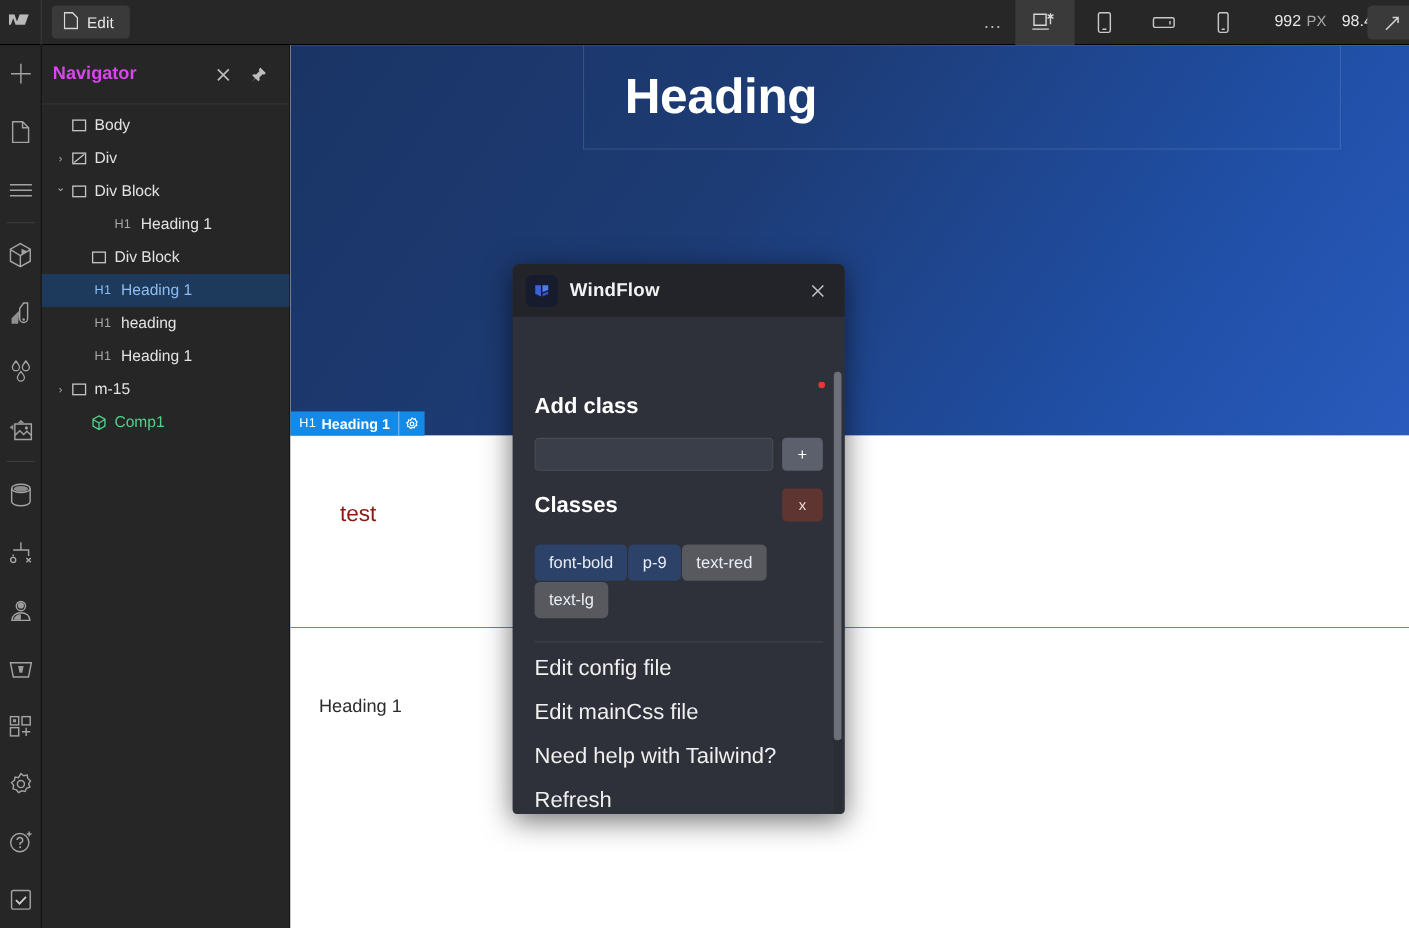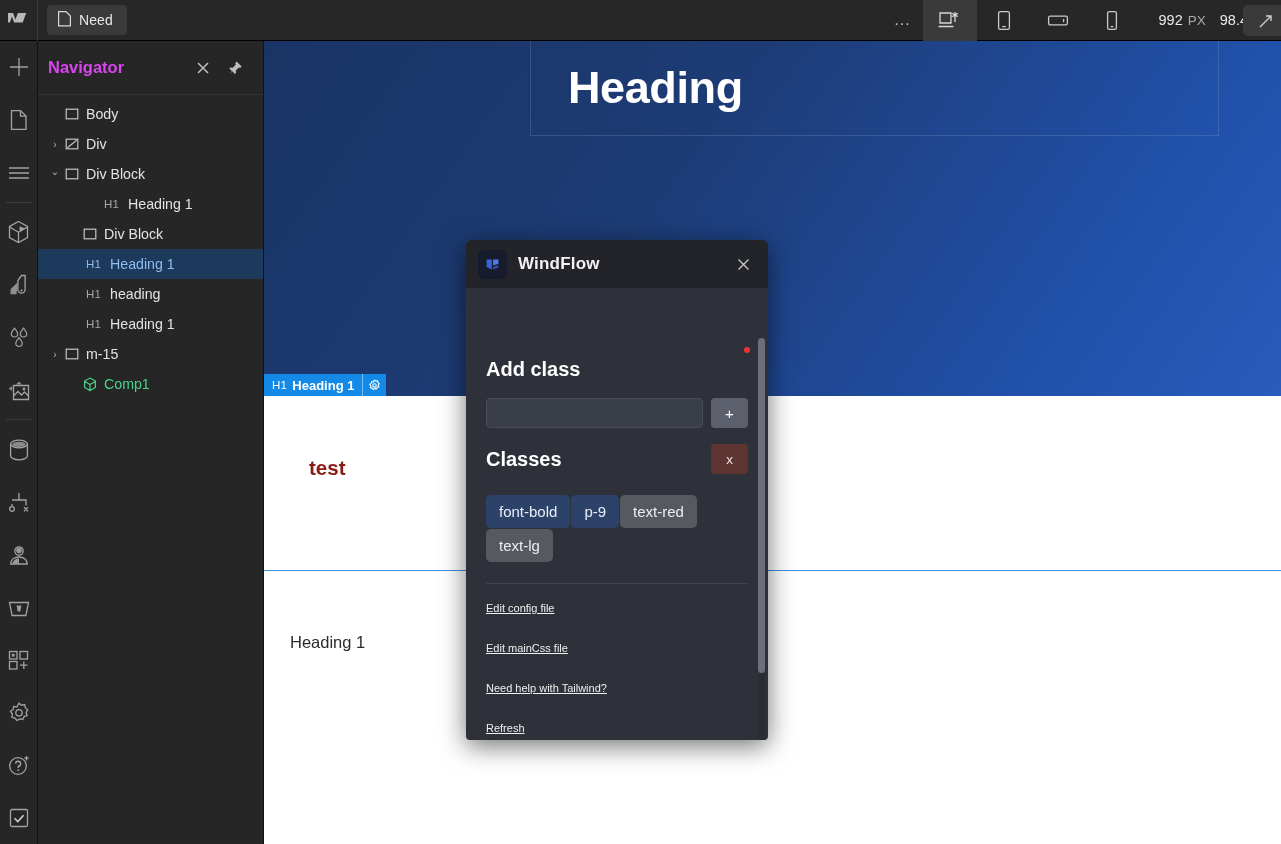--- a/index.html
+++ b/index.html
@@ -121,21 +121,21 @@
     display: flex; align-items: center; color: #fff; font-size: 13px;
   }
   .badge .b-tag { font-size: 11.5px; padding: 0 5px 0 8px; letter-spacing: .3px; }
   .badge .b-label { padding-right: 8px; font-weight: bold; }
   .badge .b-gear {
     border-left: 1px solid rgba(255,255,255,.45); width: 24px; height: 22px;
     display: flex; align-items: center; justify-content: center;
   }
   .test-text {
     position: absolute; left: 45px; top: 60px;
-    color: #8b1a14; font-size: 20.5px; font-weight: bold;
+    color: #8b1a14; font-size: 20.5px; font-weight: normal;
   }
   .sect-b { position: relative; width: 1017px; height: 273px; background: #fff; }
   .heading-text {
     position: absolute; left: 26px; top: 62px; color: #2b2b2b; font-size: 16.5px;
   }
 
   
   .wfpanel {
     position: absolute; left: 466px; top: 240px; width: 302px; height: 500px;
     background: #2e3139; border-radius: 6px 6px 4px 4px;
@@ -178,21 +178,21 @@
   .chips { display: flex; flex-wrap: wrap; gap: 1px; margin-top: 21px; }
   .chip {
     height: 33px; display: flex; align-items: center; padding: 0 13px;
     border-radius: 5px; font-size: 15px; color: #e9eef6; background: #57595f;
   }
   .chip.on { background: #2c4269; }
   .wf-div { height: 1px; background: #41444c; margin: 21px 0 0 0; }
   .links { padding-top: 4px; }
   .link-item {
     height: 40px; display: flex; align-items: center;
-    color: #f0f0f0; font-size: 11px; text-decoration: underline; cursor: pointer;
+    color: #f0f0f0; font-size: 20px; cursor: pointer;
   }
   .wf-scroll {
     position: absolute; right: 3px; top: 50px; width: 7px; height: 440px;
     background: #2a2d34; border-radius: 4px;
   }
   .wf-thumb {
     position: absolute; left: 0; top: 0; width: 7px; height: 335px;
     background: #6d7078; border-radius: 4px;
   }
 </style>
@@ -206,21 +206,21 @@
       <svg width="21" height="14" viewBox="0 0 21 14">
           <path fill="#b9b9b9" d="M0 0h5.1l2.3 6.6L9.9 0h4.2l-3.4 9.6H6.1L4 3.6 1.9 9.6H0zM13 0h5.2l-3.5 9.6h-4.3z"></path>
         </svg>
     </div>
     <div class="home-tab">
       <span>
         <svg width="13" height="16" viewBox="0 0 13 16">
             <path fill="none" stroke="#d8d8d8" stroke-width="1.2" d="M.6.6h7.3l4.5 4.5v9.8H.6z"></path>
           </svg>
       </span>
-      <span class="tab-label">Need</span>
+      <span class="tab-label">Edit</span>
     </div>
     <div class="topbar-spacer"></div>
     <div class="dots-btn">…</div>
     <div class="devices">
       <div class="dev-btn active">
         <svg width="23" height="21" viewBox="0 0 23 21">
             <path fill="none" stroke="#d6d6d6" stroke-width="1.3" d="M2 3h11v10H2zM.5 16.5h15"></path>
             <path fill="none" stroke="#d6d6d6" stroke-width="1.3" d="M17 2v10M14.3 3.4l5.4 3.2M19.7 3.4l-5.4 3.2"></path>
           </svg>
       </div>

